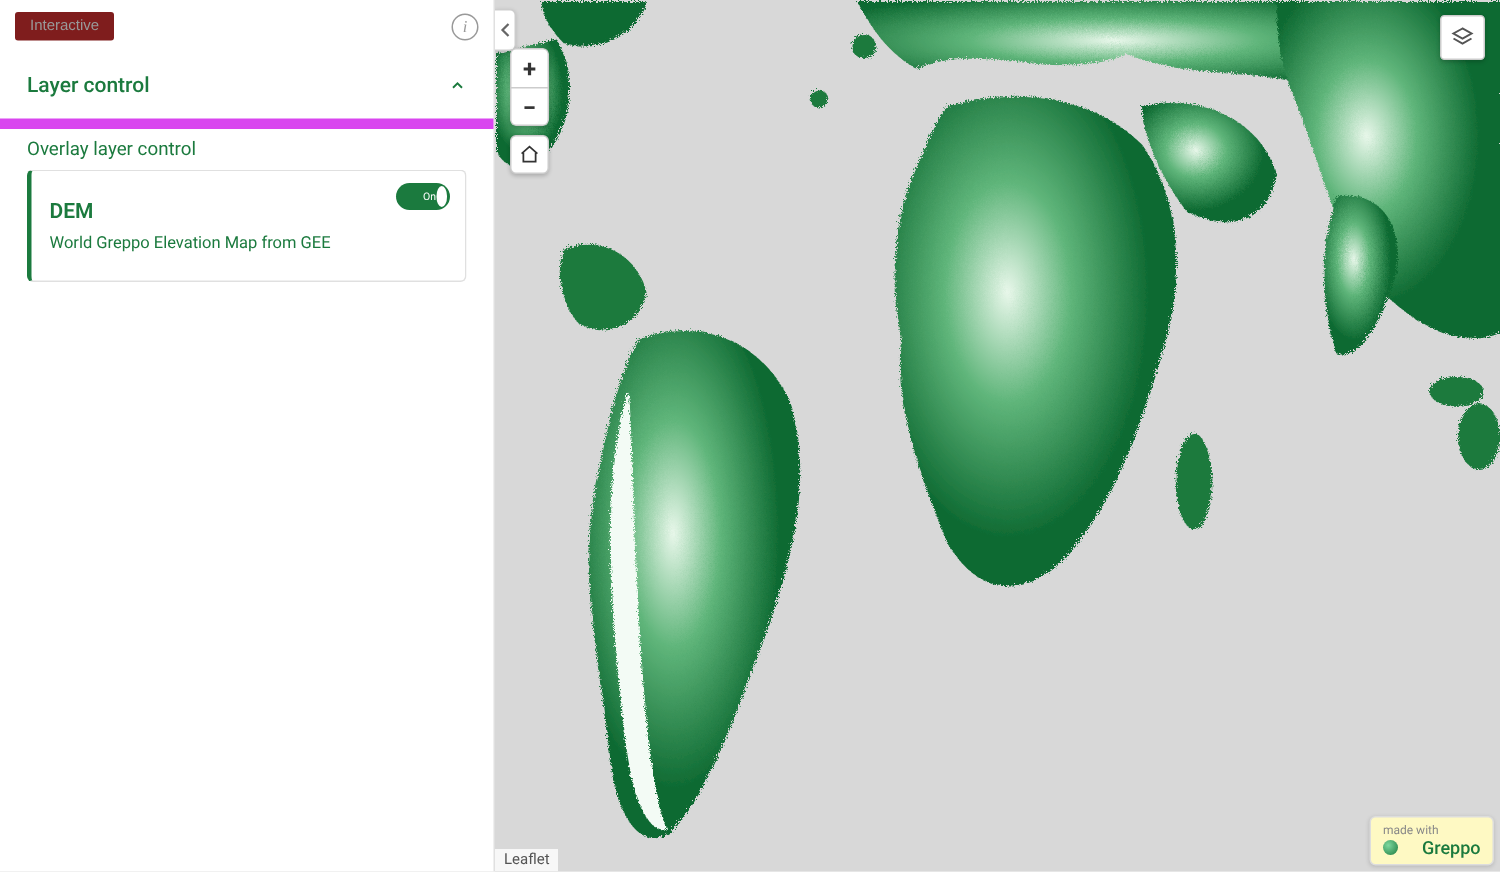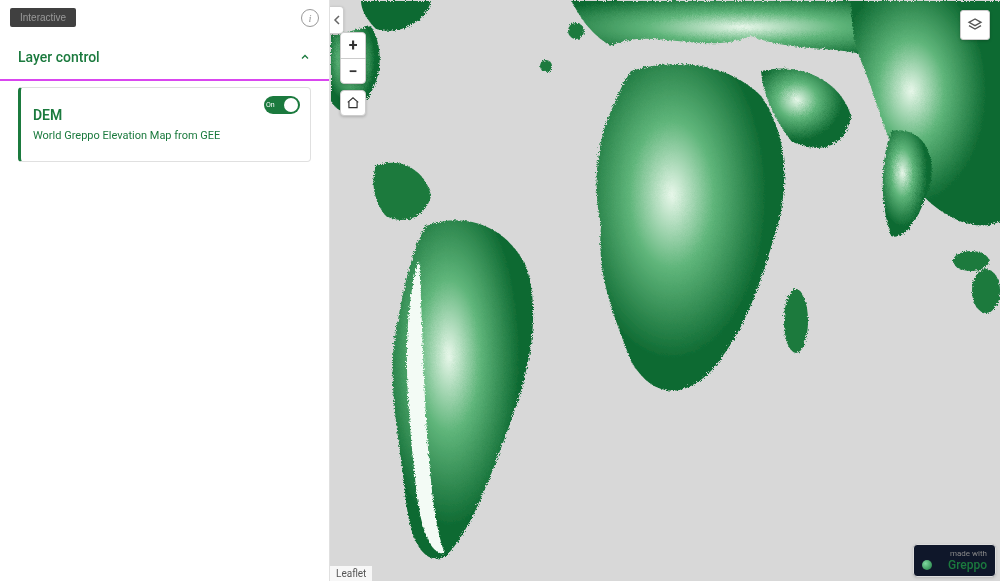--- a/index.html
+++ b/index.html
@@ -11,34 +11,34 @@
     .sidebar {
       width: 330px; height: 100%; background: #fff;
       border-right: 1px solid #e0e0e0; position: relative;
       display: flex; flex-direction: column;
     }
     .sidebar-header {
       display: flex; align-items: center; justify-content: space-between;
       padding: 8px 10px;
     }
     .header-btn {
-      background: #404040; border: none; padding: 4px 10px;
+      background: #7f1d1d; border: none; padding: 4px 10px;
       font-size: 10px; color: #999; border-radius: 2px;
       cursor: pointer;
     }
     .info-icon {
       width: 18px; height: 18px; border: 1.5px solid #999;
       border-radius: 50%; display: flex; align-items: center;
       justify-content: center; font-size: 11px; color: #999;
       font-style: italic; font-family: Georgia, serif; cursor: pointer;
     }
     .section-header {
       display: flex; align-items: center; justify-content: space-between;
       padding: 14px 18px; cursor: pointer; border-top: 0px solid #eee;
-      border-bottom: 2px solid #d946ef;
+      border-bottom: 7px solid #d946ef;
     }
     .section-title {
       font-size: 14px; font-weight: 500; color: #1b7a3e;
     }
     .chevron {
       width: 12px; height: 12px; color: #1b7a3e;
     }
     .section-body { padding: 6px 18px 14px 18px; }
     .subsection-title {
       font-size: 12.5px; color: #1b7a3e; margin-bottom: 6px;
@@ -53,21 +53,21 @@
     .layer-desc {
       font-size: 11px; color: #1b7a3e; margin-top: 6px;
     }
     .toggle {
       position: absolute; right: 10px; top: 8px;
       width: 36px; height: 18px; background: #1b7a3e;
       border-radius: 9px; cursor: pointer; display: flex;
       align-items: center; padding: 0 2px;
     }
     .toggle-label {
-      font-size: 7px; color: #fff; margin-left: 0; flex: 1;
+      font-size: 7px; color: #fff; margin-left: 16px; flex: 1;
     }
     .toggle-knob {
       width: 14px; height: 14px; border-radius: 50%;
       background: #fff;
     }
     .map-area {
       flex: 1; height: 100%; position: relative;
       background: #d8d8d8; overflow: hidden;
     }
     .map-svg { width: 100%; height: 100%; display: block; }
@@ -106,22 +106,22 @@
       display: flex; align-items: center; justify-content: center;
       cursor: pointer; box-shadow: 0 1px 3px rgba(0,0,0,0.2);
     }
     .attribution {
       position: absolute; left: 0; bottom: 0;
       background: rgba(255,255,255,0.8); padding: 2px 6px;
       font-size: 10px; color: #555; margin-top: 35px;
     }
     .made-with {
       position: absolute; right: 4px; bottom: 4px;
-      background: #0f172a; border: 1px solid #ddd; border-radius: 4px;
-      padding: 4px 8px; text-align: right;
+      background: #fef9c3; border: 1px solid #ddd; border-radius: 4px;
+      padding: 4px 8px; text-align: left;
       box-shadow: 0 1px 3px rgba(0,0,0,0.15);
     }
     .made-with-label {
       font-size: 8px; color: #888; display: block;
     }
     .made-with-brand {
       font-size: 12px; color: #1b7a3e; font-weight: 500;
       display: flex; align-items: center; gap: 16px;
     }
     .brand-dot {
@@ -139,20 +139,21 @@
   </div>
 
   <div class="section-header">
     <span class="section-title">Layer control</span>
     <svg class="chevron" viewBox="0 0 24 24" fill="none" stroke="currentColor" stroke-width="2.5">
       <polyline points="6 15 12 9 18 15"></polyline>
     </svg>
   </div>
 
   <div class="section-body">
+    <div class="subsection-title">Overlay layer control</div>
     <div class="layer-card">
       <div class="layer-name">DEM</div>
       <div class="layer-desc">World Greppo Elevation Map from GEE</div>
       <div class="toggle">
         <span class="toggle-label">On</span>
         <div class="toggle-knob"></div>
       </div>
     </div>
   </div>
 </div>

